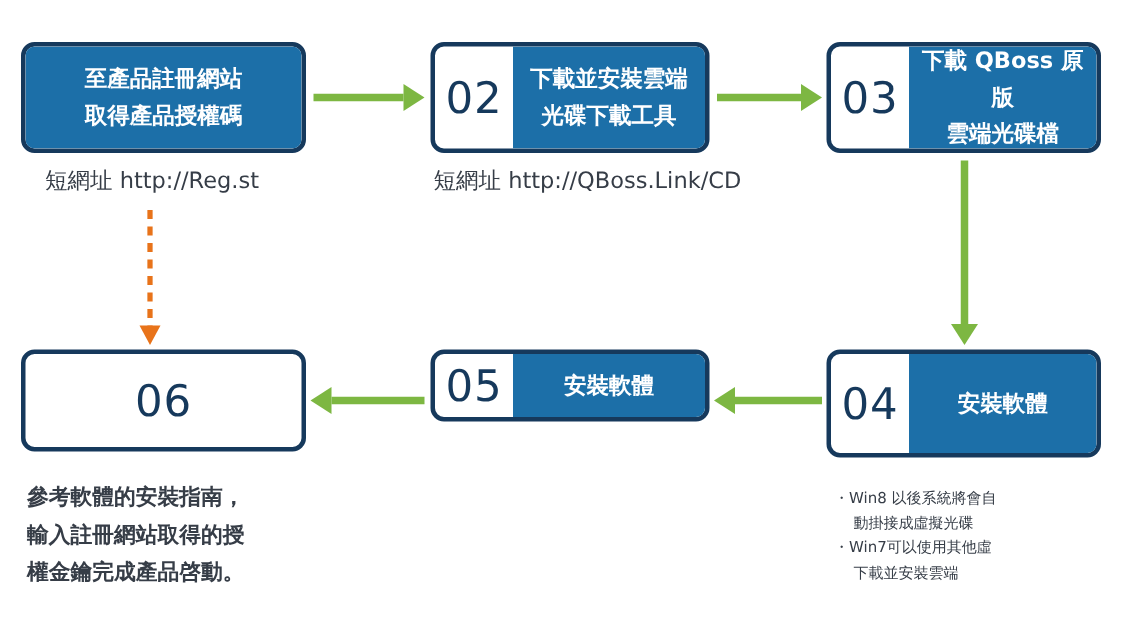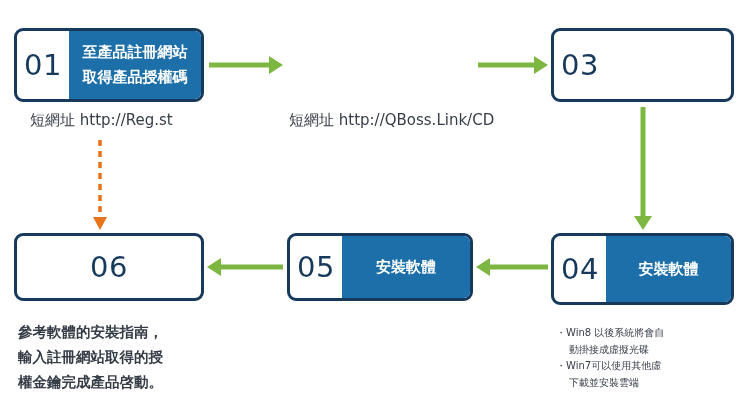--- a/index.html
+++ b/index.html
@@ -49,21 +49,21 @@
     justify-content: center;
     text-align: center;
     white-space: pre-line;
     padding: 0 4px;
   }
 
   .box-1 { left: 14px;  top: 28px;  width: 190px; height: 74px; }
   .box-2 { left: 287px; top: 28px;  width: 186px; height: 74px; }
   .box-3 { left: 551px; top: 28px;  width: 183px; height: 74px; }
   .box-4 { left: 551px; top: 233px; width: 183px; height: 72px; }
-  .box-5 { left: 287px; top: 233px; width: 186px; height: 68px; }
+  .box-5 { left: 287px; top: 233px; width: 186px; height: 48px; }
   .box-6 { left: 14px;  top: 233px; width: 190px; height: 68px; justify-content: center; }
 
   .note {
     position: absolute;
     font-size: 15px;
     color: var(--text-color);
     white-space: nowrap;
   }
   .note-1 { left: 30px;  top: 111px; }
   .note-2 { left: 289px; top: 111px; }
@@ -121,28 +121,34 @@
       <line class="arrow-line" x1="283" y1="267" x2="221" y2="267"></line>
       <polygon class="arrow-head" points="221,258 207,267 221,276"></polygon>
     </g>
     <g>
       <line class="dash-line" x1="100" y1="140" x2="100" y2="218"></line>
       <polygon class="dash-head" points="93,217 100,230 107,217"></polygon>
     </g>
   </svg>
 
   <div class="step-box box-1">
-    <div class="step-num">01</div>
     <div class="step-label">至產品註冊網站
 取得產品授權碼</div>
   </div>
 
+  <div class="step-box box-2">
+    <div class="step-num">02</div>
+    <div class="step-label">下載並安裝雲端
+光碟下載工具</div>
+  </div>
 
   <div class="step-box box-3">
     <div class="step-num">03</div>
+    <div class="step-label">下載 QBoss 原版
+雲端光碟檔</div>
   </div>
 
   <div class="step-box box-4">
     <div class="step-num">04</div>
     <div class="step-label">安裝軟體</div>
   </div>
 
   <div class="step-box box-5">
     <div class="step-num">05</div>
     <div class="step-label">安裝軟體</div>

